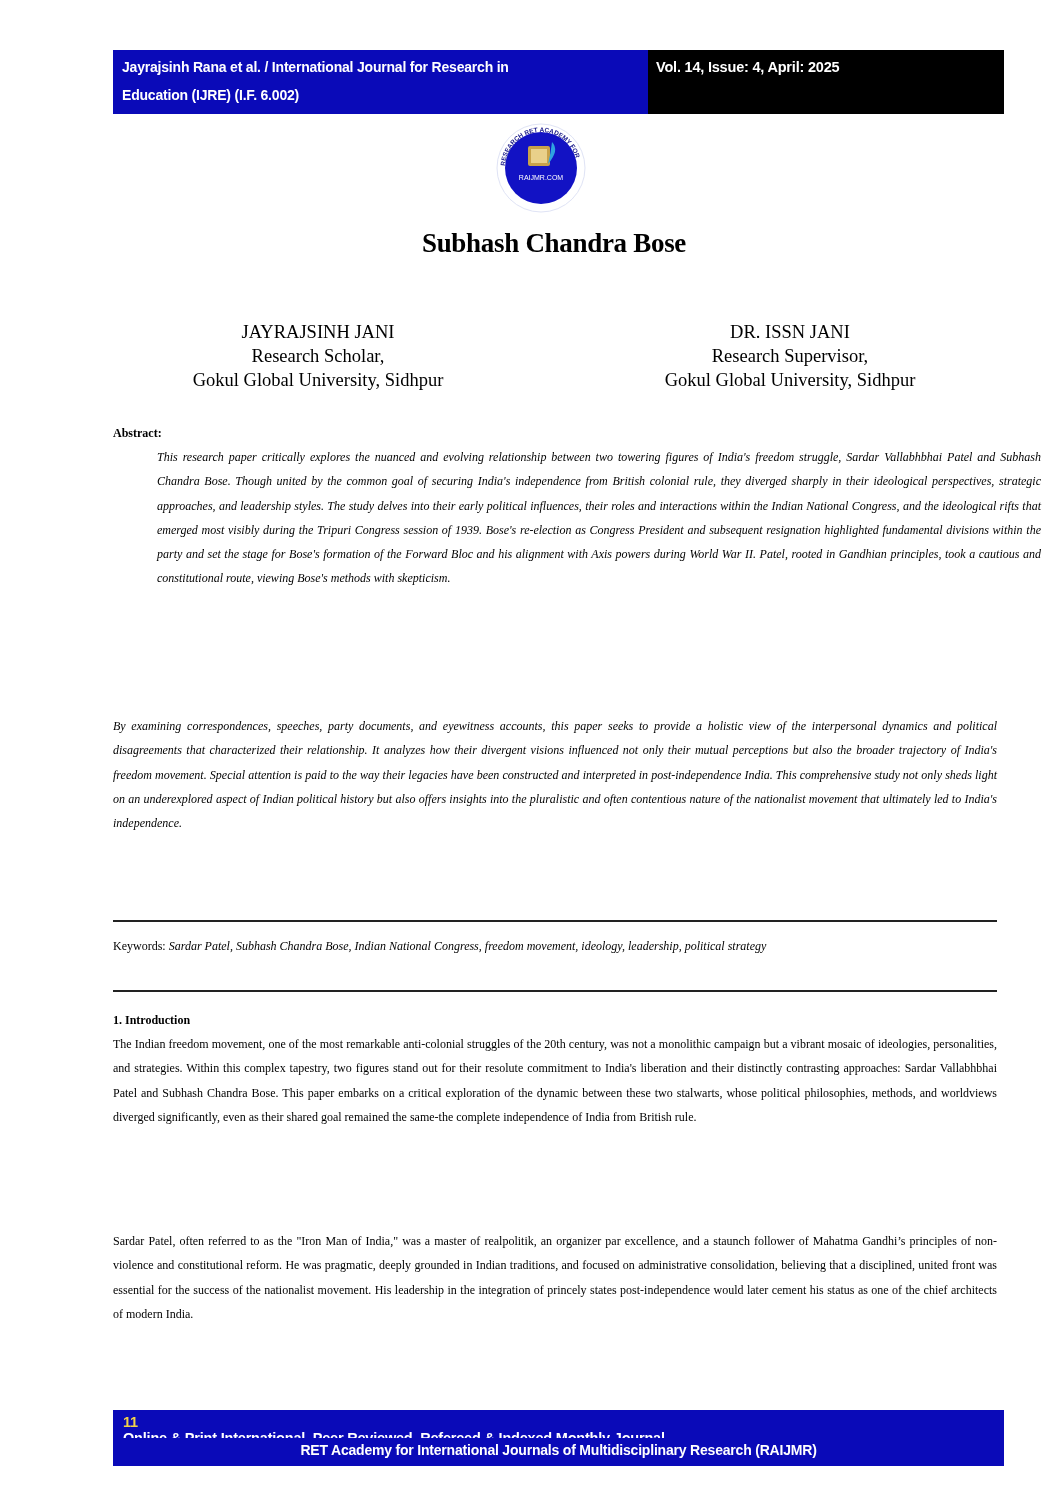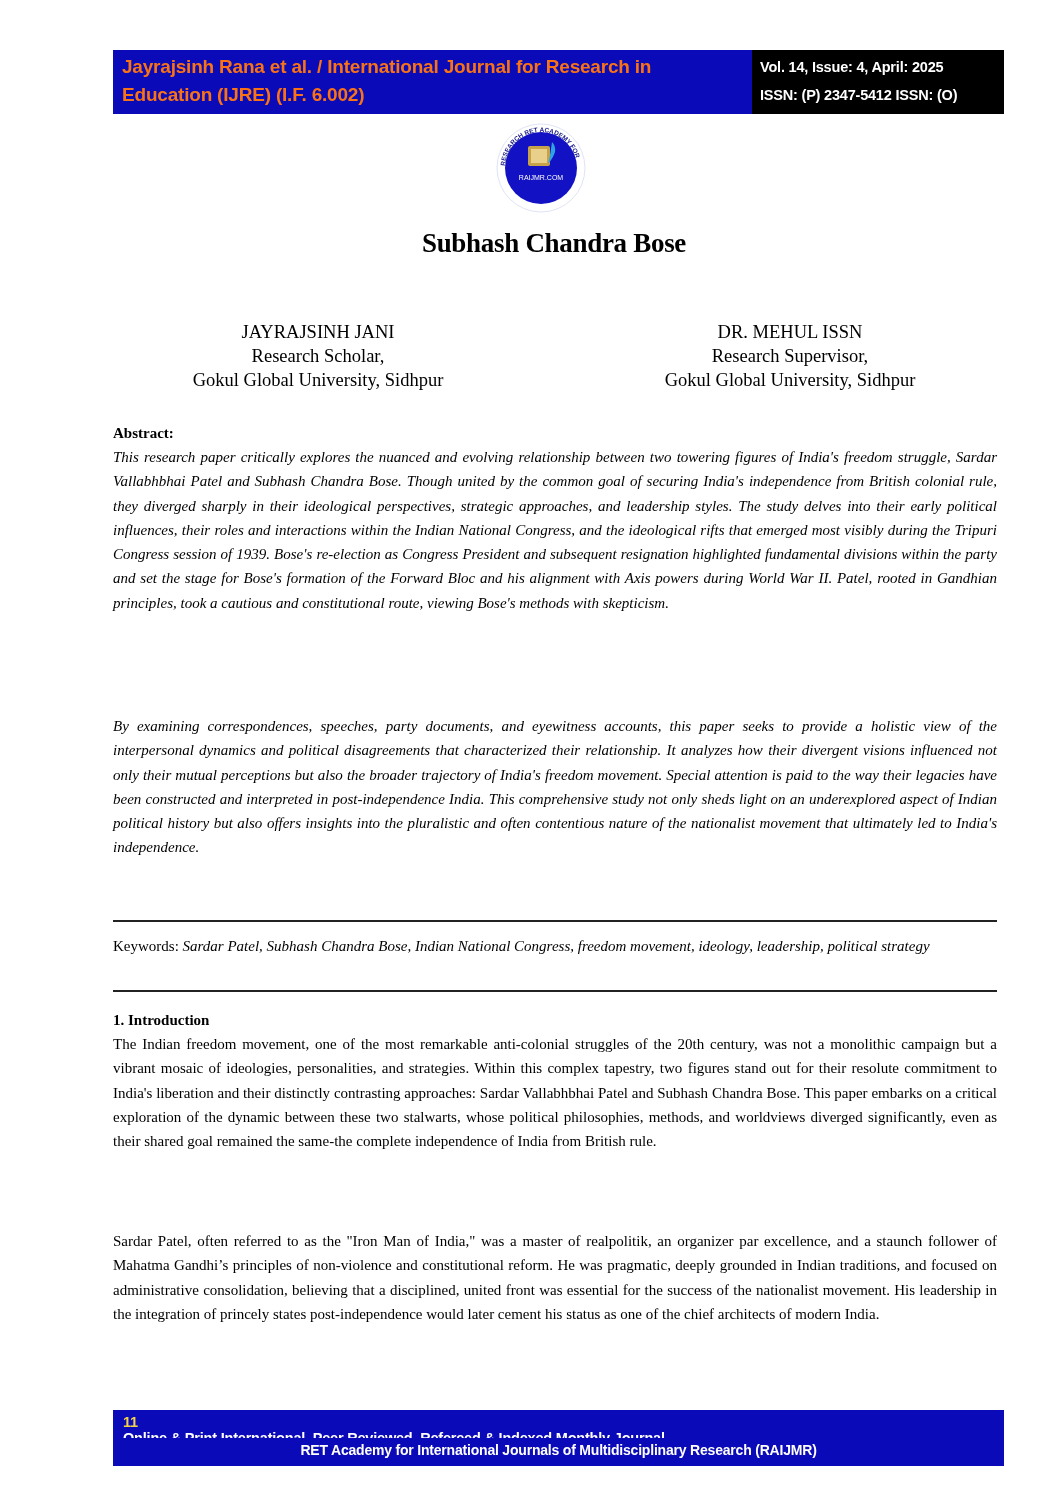--- a/index.html
+++ b/index.html
@@ -1,33 +1,33 @@
 <!DOCTYPE html>
 <html><head>
 <meta charset="utf-8">
 <style>
   html, body { margin: 0; padding: 0; background: #ffffff; }
   body { width: 1058px; height: 1497px; position: relative; overflow: hidden;
          font-family: "Liberation Serif", serif; color: #000; }
   .header-band { position: absolute; left: 113px; top: 50px; width: 891px; height: 64px; display: flex; }
-  .header-left { background: #0a0ab8; width: 639px; height: 100%; box-sizing: border-box;
-                 padding: 3px 8px 0 9px; color: #f97316; font-family: "Liberation Sans", sans-serif;
-                 font-weight: bold; font-size: 19px; line-height: 28px; letter-spacing: -0.2px; }
+  .header-left { background: #0a0ab8; width: 535px; height: 100%; box-sizing: border-box;
+                 padding: 3px 8px 0 9px; color: #ffffff; font-family: "Liberation Sans", sans-serif;
+                 font-weight: bold; font-size: 14px; line-height: 28px; letter-spacing: -0.2px; }
   .header-right { background: #000; flex: 1; height: 100%; box-sizing: border-box; padding: 3px 10px 0 8px;
                   color: #fff; font-family: "Liberation Sans", sans-serif; font-weight: bold;
                   font-size: 14.5px; line-height: 28px; text-align: left; letter-spacing: -0.2px; }
   .logo { position: absolute; left: 496px; top: 120px; width: 90px; height: 96px; }
   .title { position: absolute; left: 100px; top: 226px; width: 908px; text-align: center;
            font-weight: bold; font-size: 27px; line-height: 34px; letter-spacing: -0.3px; }
   .author { position: absolute; top: 320px; text-align: center; font-size: 18.5px; line-height: 24px; }
   .author.left { left: 168px; width: 300px; }
   .author.right { left: 640px; width: 300px; }
-  .body-col { position: absolute; left: 113px; width: 884px; font-size: 15px; line-height: 24.3px; text-align: justify; }
+  .body-col { position: absolute; left: 113px; width: 884px; font-size: 12px; line-height: 24.3px; text-align: justify; }
   .abstract-head { top: 421px; font-weight: bold; }
-  .abstract-p1 { top: 445px; font-style: italic; }
+  .abstract-p1 { top: 445px; font-style: italic; margin-left: 44px; }
   .abstract-p2 { top: 714px; font-style: italic; }
   .rule { position: absolute; left: 113px; width: 884px; height: 2px; background: #222; }
   .keywords { top: 934px; }
   .keywords .kw-label { font-weight: normal; font-style: normal; }
   .keywords .kw-values { font-style: italic; }
   .intro-head { top: 1008px; font-weight: bold; }
   .intro-p1 { top: 1032px; }
   .intro-p2 { top: 1229px; }
   .footer-band { position: absolute; left: 113px; top: 1438px; width: 891px; height: 28px; background: #0a0ab8;
                  box-sizing: border-box; padding: 0 8px; font-family: "Liberation Sans", sans-serif; font-weight: bold;
@@ -43,21 +43,20 @@
 </head>
 <body>
 
 <div class="header-band">
   <div class="header-left">
     <div>Jayrajsinh Rana et al. / International Journal for Research in</div>
     <div>Education (IJRE) (I.F. 6.002)</div>
   </div>
   <div class="header-right">
     <div>Vol. 14, Issue: 4, April: 2025</div>
-    <div>ISSN: (P) 2347-5412 ISSN: (O) 2320-091X</div>
   </div>
 </div>
 
 <div class="logo">
   <svg width="90" height="96" viewBox="0 0 90 96">
     <circle cx="45" cy="48" r="44" fill="#ffffff" stroke="#dfe3f5" stroke-width="1"></circle>
     <circle cx="45" cy="48" r="36" fill="#1212c4"></circle>
     <path id="ringpath" d="M 9 48 A 36 36 0 1 1 81 48" fill="none"></path>
     <text font-family="Liberation Sans, sans-serif" font-size="6.5" fill="#1a1a8a" font-weight="bold">
       <textPath href="#ringpath" startOffset="2">RESEARCH  RET ACADEMY FOR</textPath>
@@ -72,21 +71,21 @@
 <div class="title">
   <div>Subhash Chandra Bose</div>
 </div>
 
 <div class="author left">
   <div>JAYRAJSINH JANI</div>
   <div>Research Scholar,</div>
   <div>Gokul Global University, Sidhpur</div>
 </div>
 <div class="author right">
-  <div>DR. MEHUL ISSN</div>
+  <div>DR. ISSN JANI</div>
   <div>Research Supervisor,</div>
   <div>Gokul Global University, Sidhpur</div>
 </div>
 
 <div class="body-col abstract-head">Abstract:</div>
 <div class="body-col abstract-p1">This research paper critically explores the nuanced and evolving relationship between two towering figures of India's freedom struggle, Sardar Vallabhbhai Patel and Subhash Chandra Bose. Though united by the common goal of securing India's independence from British colonial rule, they diverged sharply in their ideological perspectives, strategic approaches, and leadership styles. The study delves into their early political influences, their roles and interactions within the Indian National Congress, and the ideological rifts that emerged most visibly during the Tripuri Congress session of 1939. Bose's re-election as Congress President and subsequent resignation highlighted fundamental divisions within the party and set the stage for Bose's formation of the Forward Bloc and his alignment with Axis powers during World War II. Patel, rooted in Gandhian principles, took a cautious and constitutional route, viewing Bose's methods with skepticism.</div>
 <div class="body-col abstract-p2">By examining correspondences, speeches, party documents, and eyewitness accounts, this paper seeks to provide a holistic view of the interpersonal dynamics and political disagreements that characterized their relationship. It analyzes how their divergent visions influenced not only their mutual perceptions but also the broader trajectory of India's freedom movement. Special attention is paid to the way their legacies have been constructed and interpreted in post-independence India. This comprehensive study not only sheds light on an underexplored aspect of Indian political history but also offers insights into the pluralistic and often contentious nature of the nationalist movement that ultimately led to India's independence.</div>
 
 <div class="rule" style="top:920px;"></div>
 

